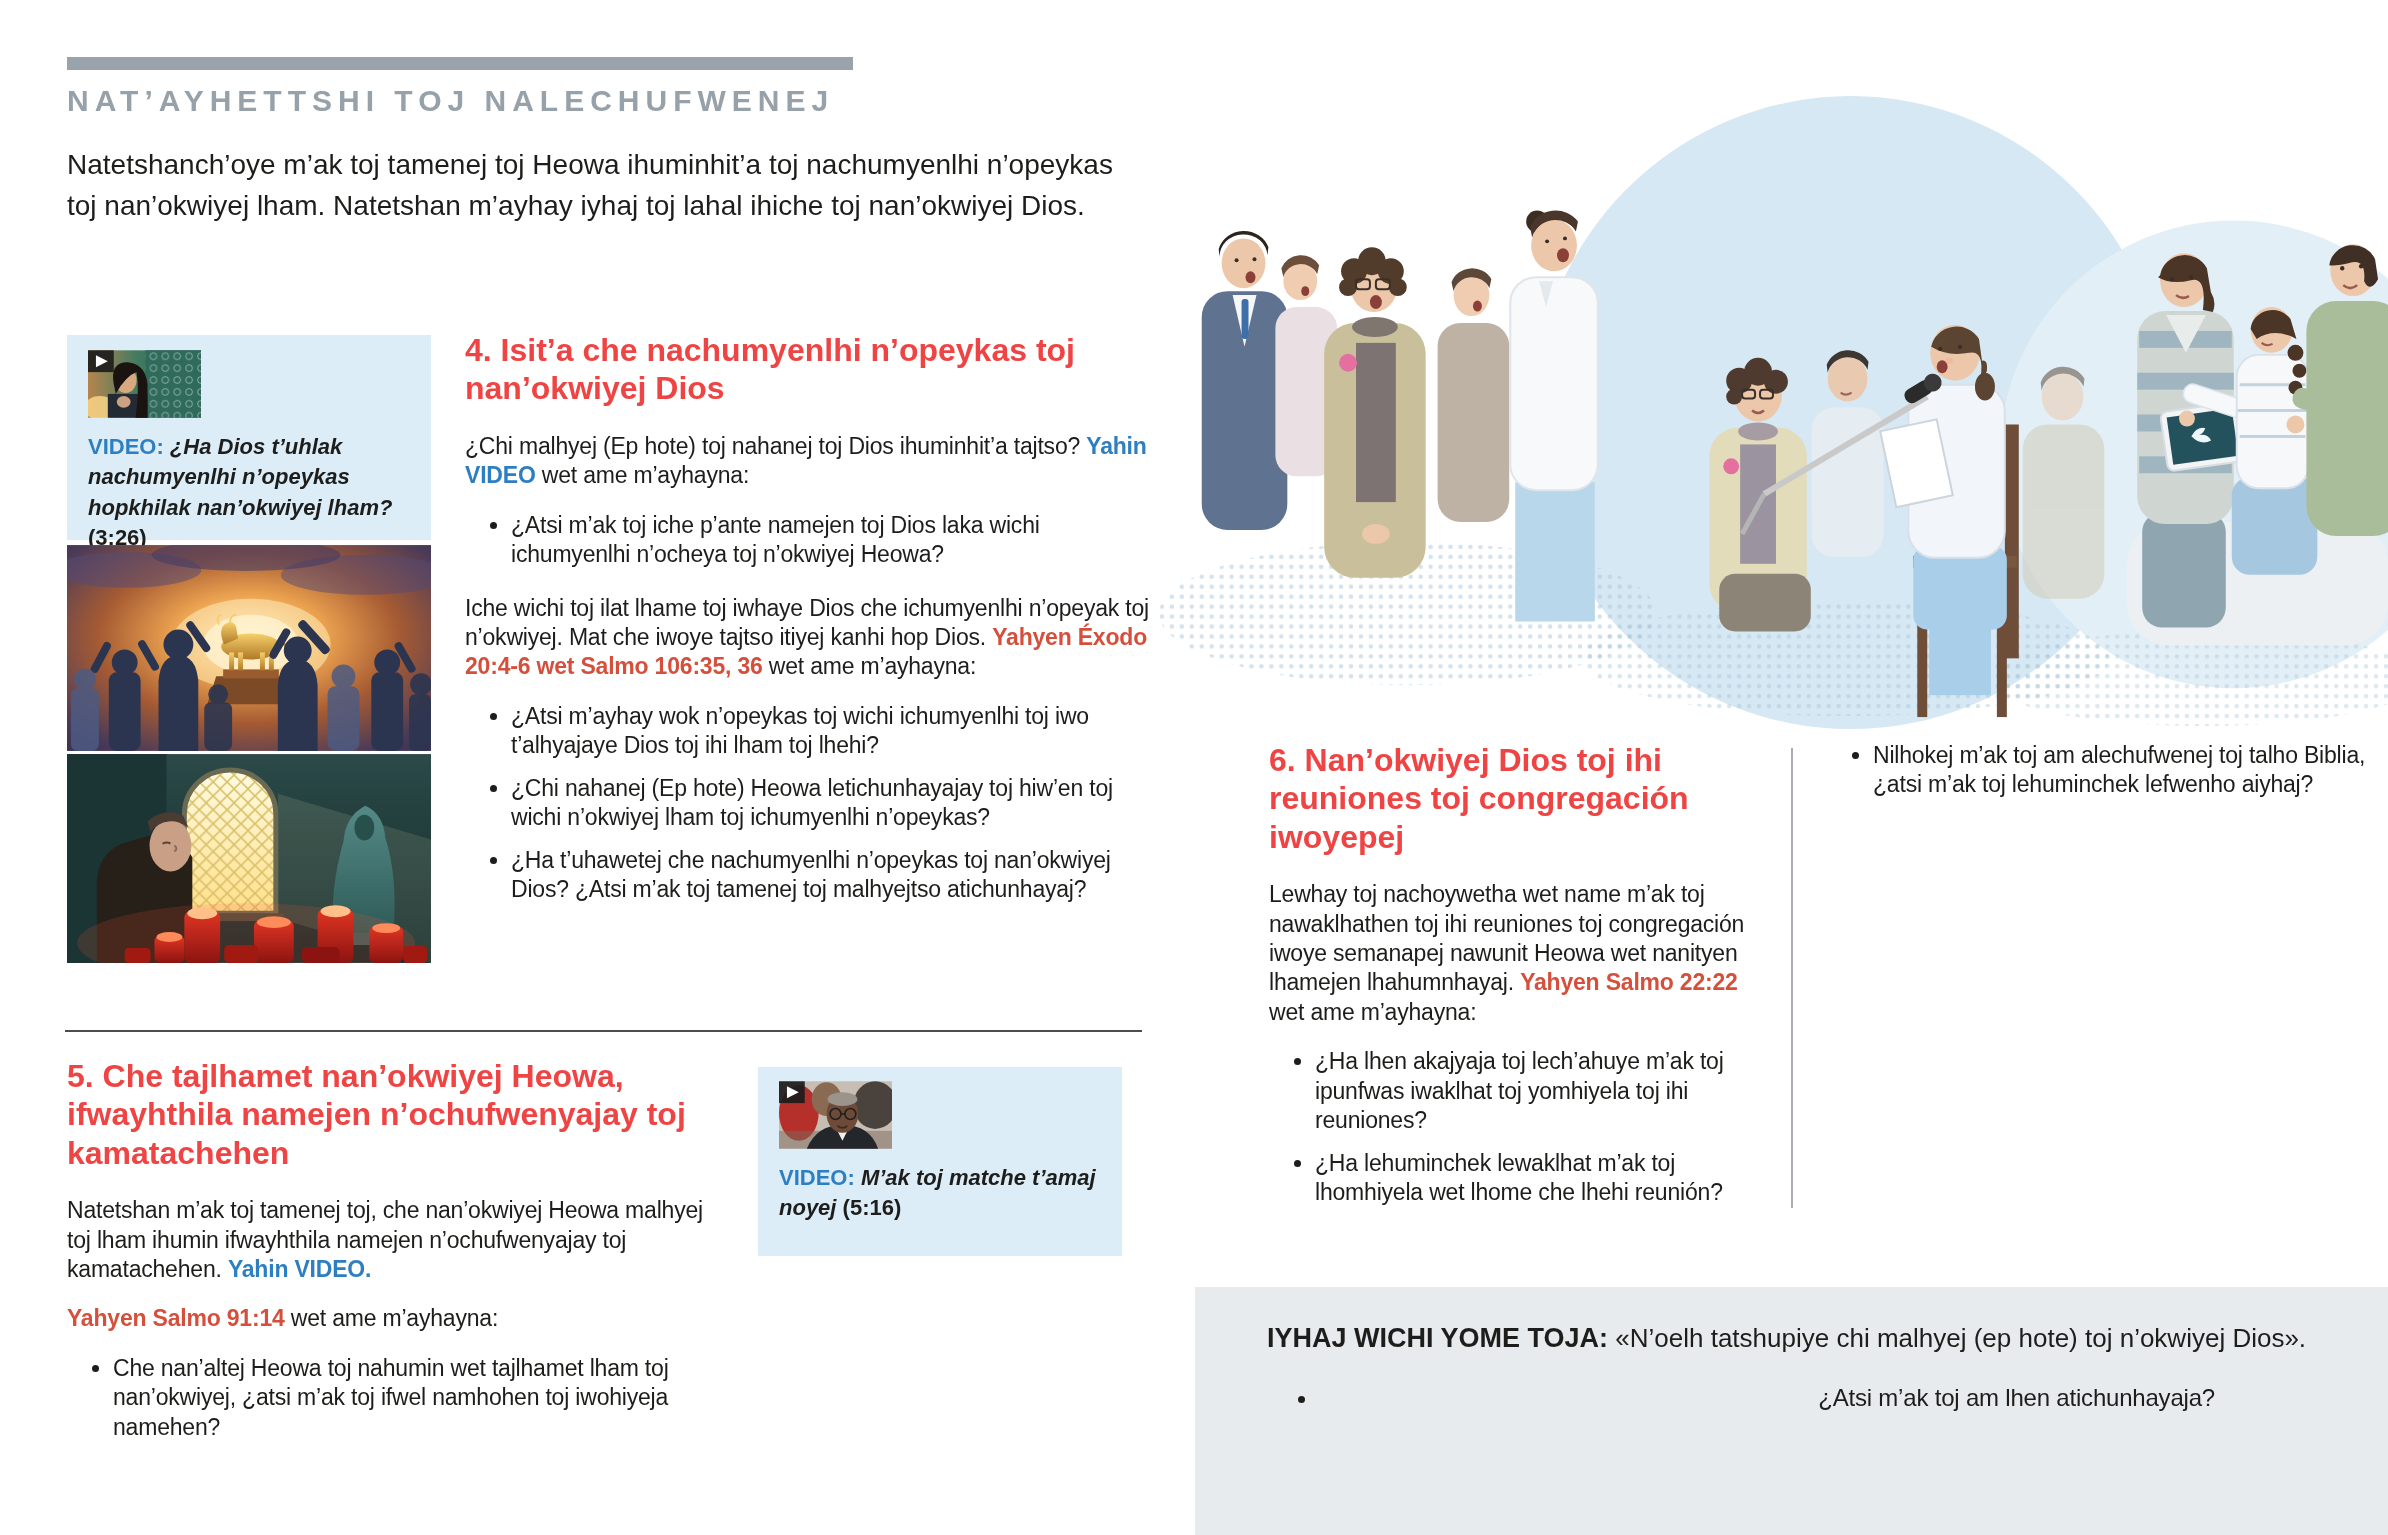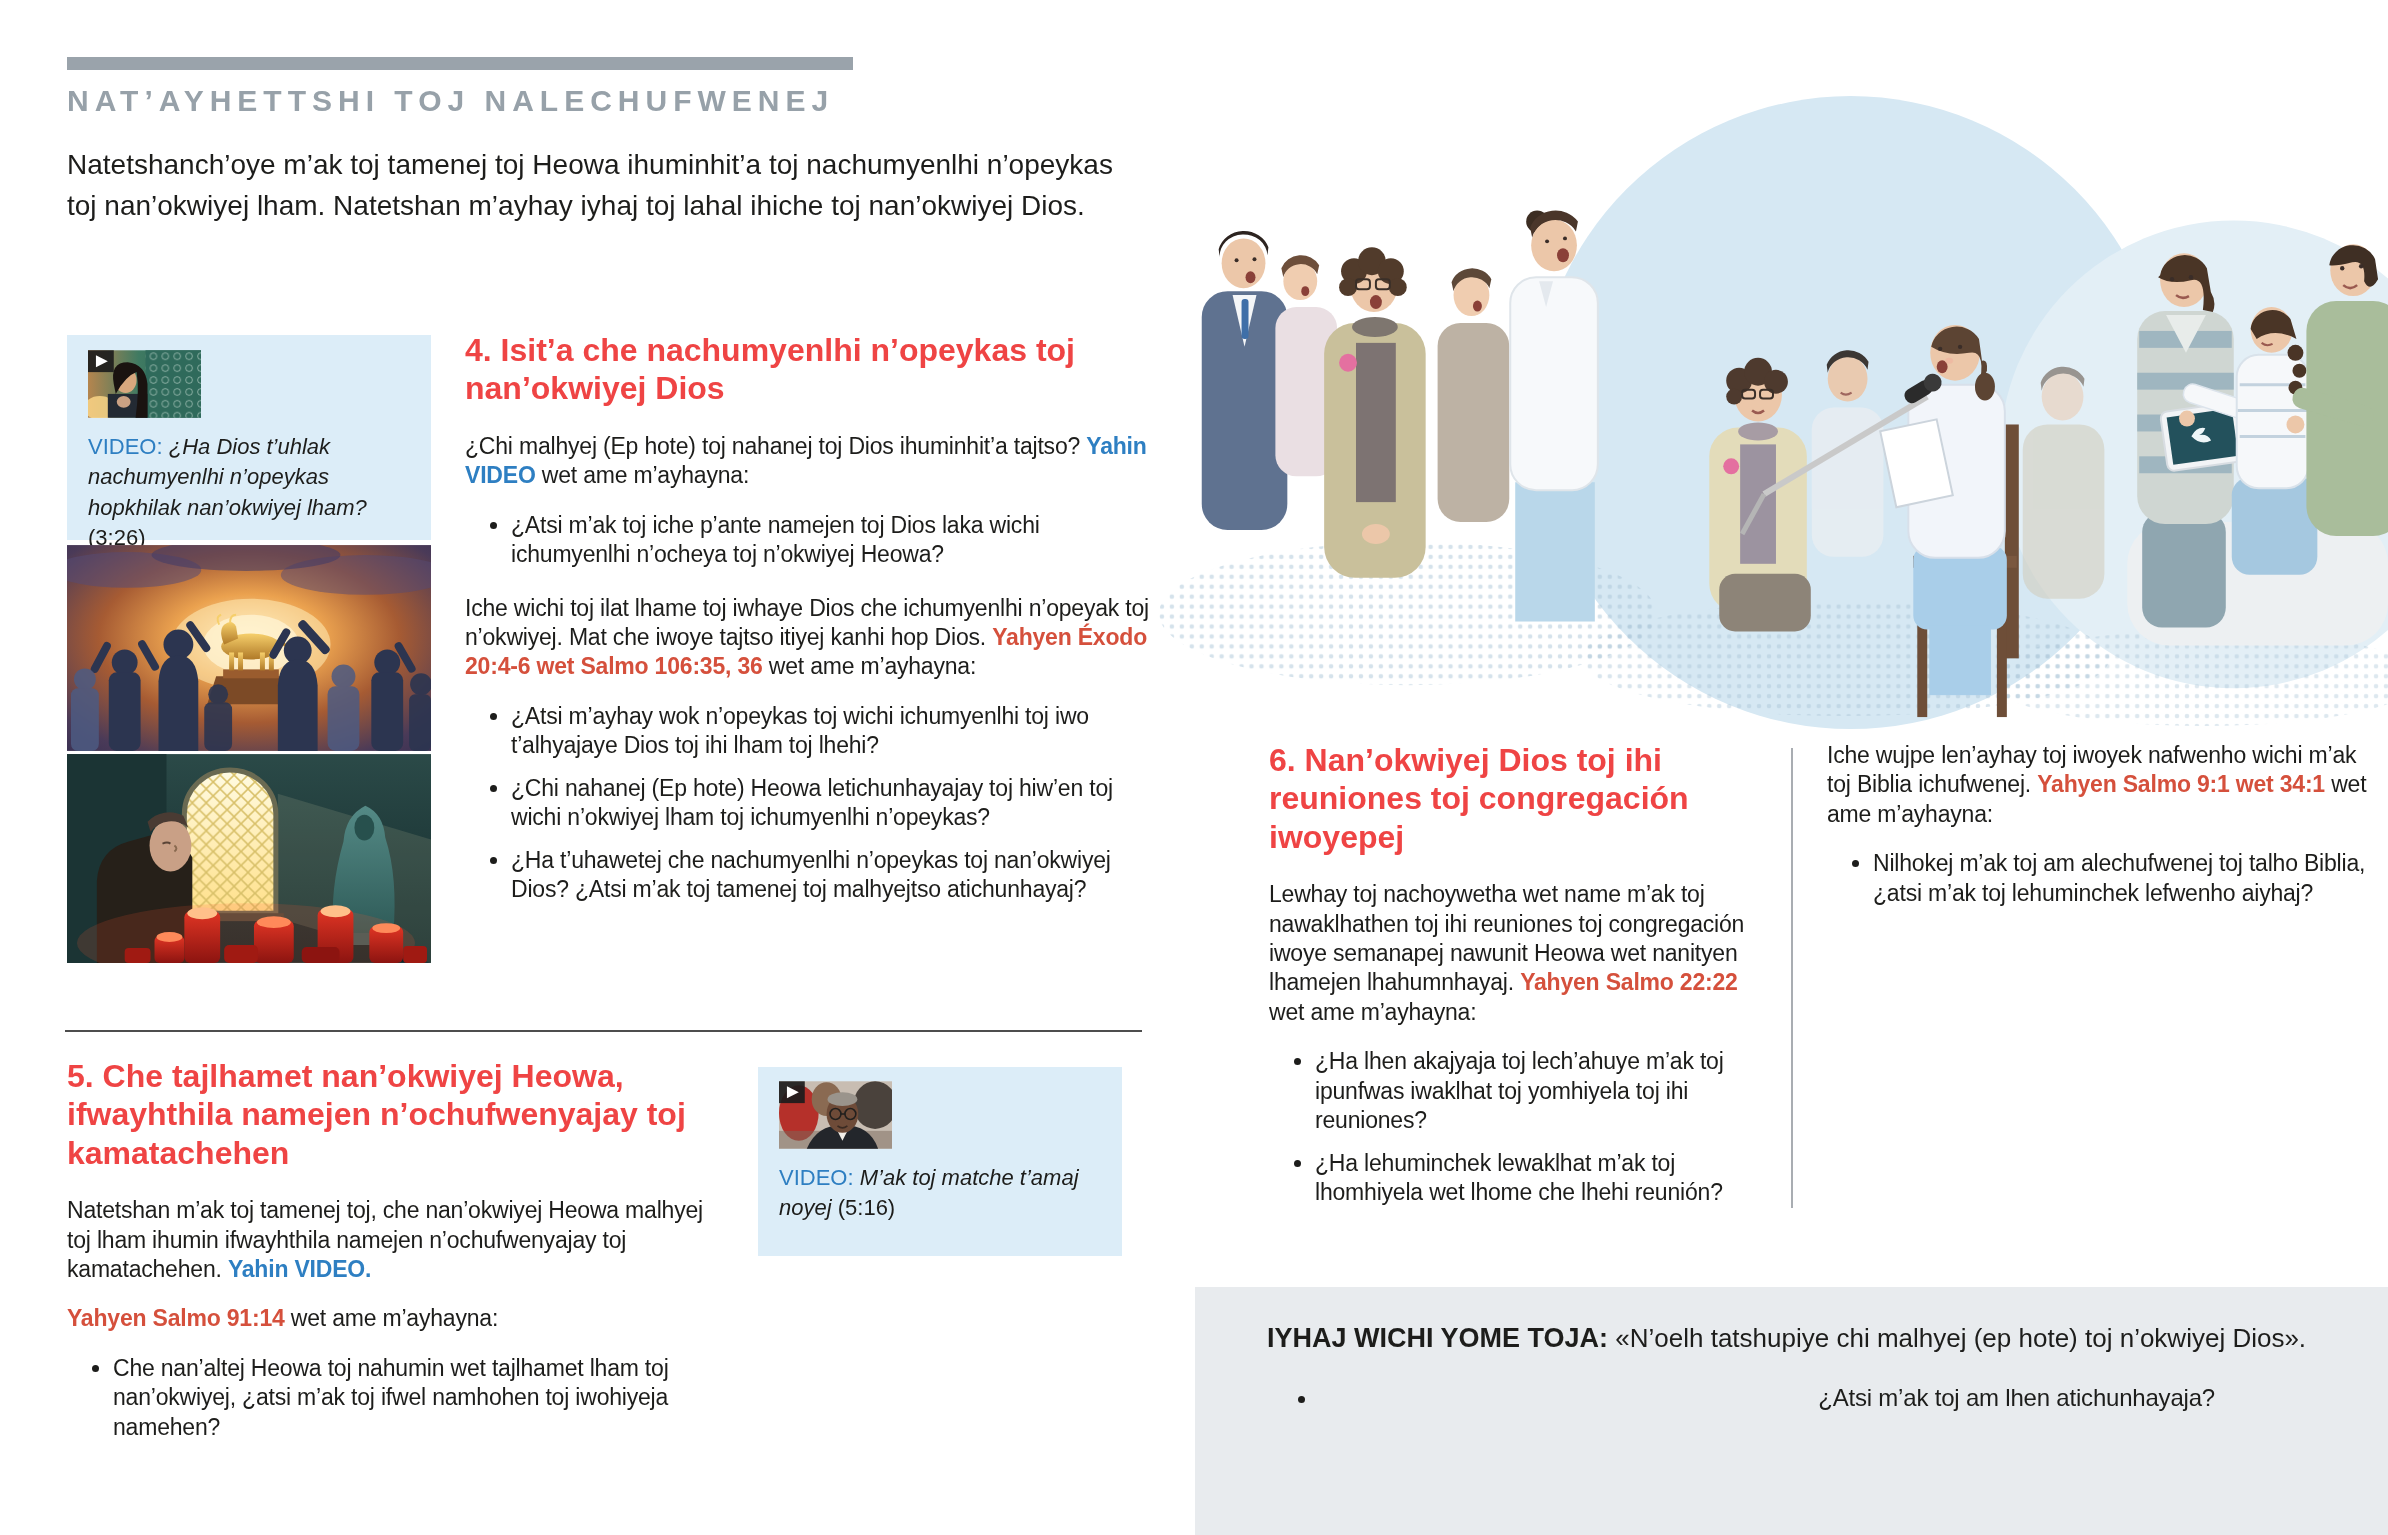--- a/index.html
+++ b/index.html
@@ -7,21 +7,21 @@
         font-family:"Liberation Sans",sans-serif;color:#1d1d1b;}
 
   .kbar{position:absolute;left:67px;top:57px;width:786px;height:13px;background:#9aa3ab;}
   .kicker{position:absolute;left:67px;top:84px;font-size:30px;font-weight:bold;
           letter-spacing:6px;color:#97a1a9;}
   .intro{position:absolute;left:67px;top:145px;width:1080px;font-size:28px;line-height:1.46;margin:0;}
 
   .vbox{position:absolute;background:#dcedf8;}
   .thumb{position:absolute;left:21px;top:15px;width:113px;height:68px;cursor:pointer;}
   .vcap{position:absolute;left:21px;top:97px;width:326px;margin:0;
-        font-size:22px;font-weight:normal;font-style:italic;line-height:1.38;}
+        font-size:22px;font-weight:bold;font-style:italic;line-height:1.38;}
   .vlabel{color:#2e7fc2;font-style:normal;}
   .dur{font-style:normal;}
 
   .photo{position:absolute;margin:0;line-height:0;}
 
   .sec{position:absolute;}
   .sec h2{font-size:32px;line-height:1.2;color:#ef4444;margin:0 0 24px 0;font-weight:bold;}
   .body{font-size:23px;line-height:1.28;letter-spacing:-0.2px;margin:0 0 20px 0;}
   ul.dots{margin:0 0 24px 0;padding-left:46px;}
   ul.dots li{font-size:23px;line-height:1.28;letter-spacing:-0.2px;margin-bottom:13px;}
@@ -452,21 +452,20 @@
     <p class="body"><span>Lewhay toj nachoywetha wet name m’ak toj nawaklhathen toj ihi reuniones toj congregación iwoye semanapej nawunit Heowa wet nanityen lhamejen lhahumnhayaj. </span><span class="lnk-red">Yahyen Salmo 22:22</span><span> wet ame m’ayhayna:</span></p>
     <ul class="dots">
       <li>¿Ha lhen akajyaja toj lech’ahuye m’ak toj ipunfwas iwaklhat toj yomhiyela toj ihi reuniones?</li>
       <li>¿Ha lehuminchek lewaklhat m’ak toj lhomhiyela wet lhome che lhehi reunión?</li>
     </ul>
   </section>
 
   <div class="vdiv"></div>
 
   <section class="sec" style="left:1827px;top:741px;width:547px">
-    <p class="body"><span>Iche wujpe len’ayhay toj iwoyek nafwenho wichi m’ak toj Biblia ichufwenej. </span><span class="lnk-red">Yahyen Salmo 9:1 wet 34:1</span><span> wet ame m’ayhayna:</span></p>
     <ul class="dots">
       <li>Nilhokej m’ak toj am alechufwenej toj talho Biblia, ¿atsi m’ak toj lehuminchek lefwenho aiyhaj?</li>
     </ul>
   </section>
 
   <div class="fbox">
     <p class="fline"><span class="flabel">IYHAJ WICHI YOME TOJA:</span> <span>«N’oelh tatshupiye chi malhyej (ep hote) toj n’okwiyej Dios».</span></p>
     <ul class="dots">
       <li>¿Atsi m’ak toj am lhen atichunhayaja?</li>
     </ul>

